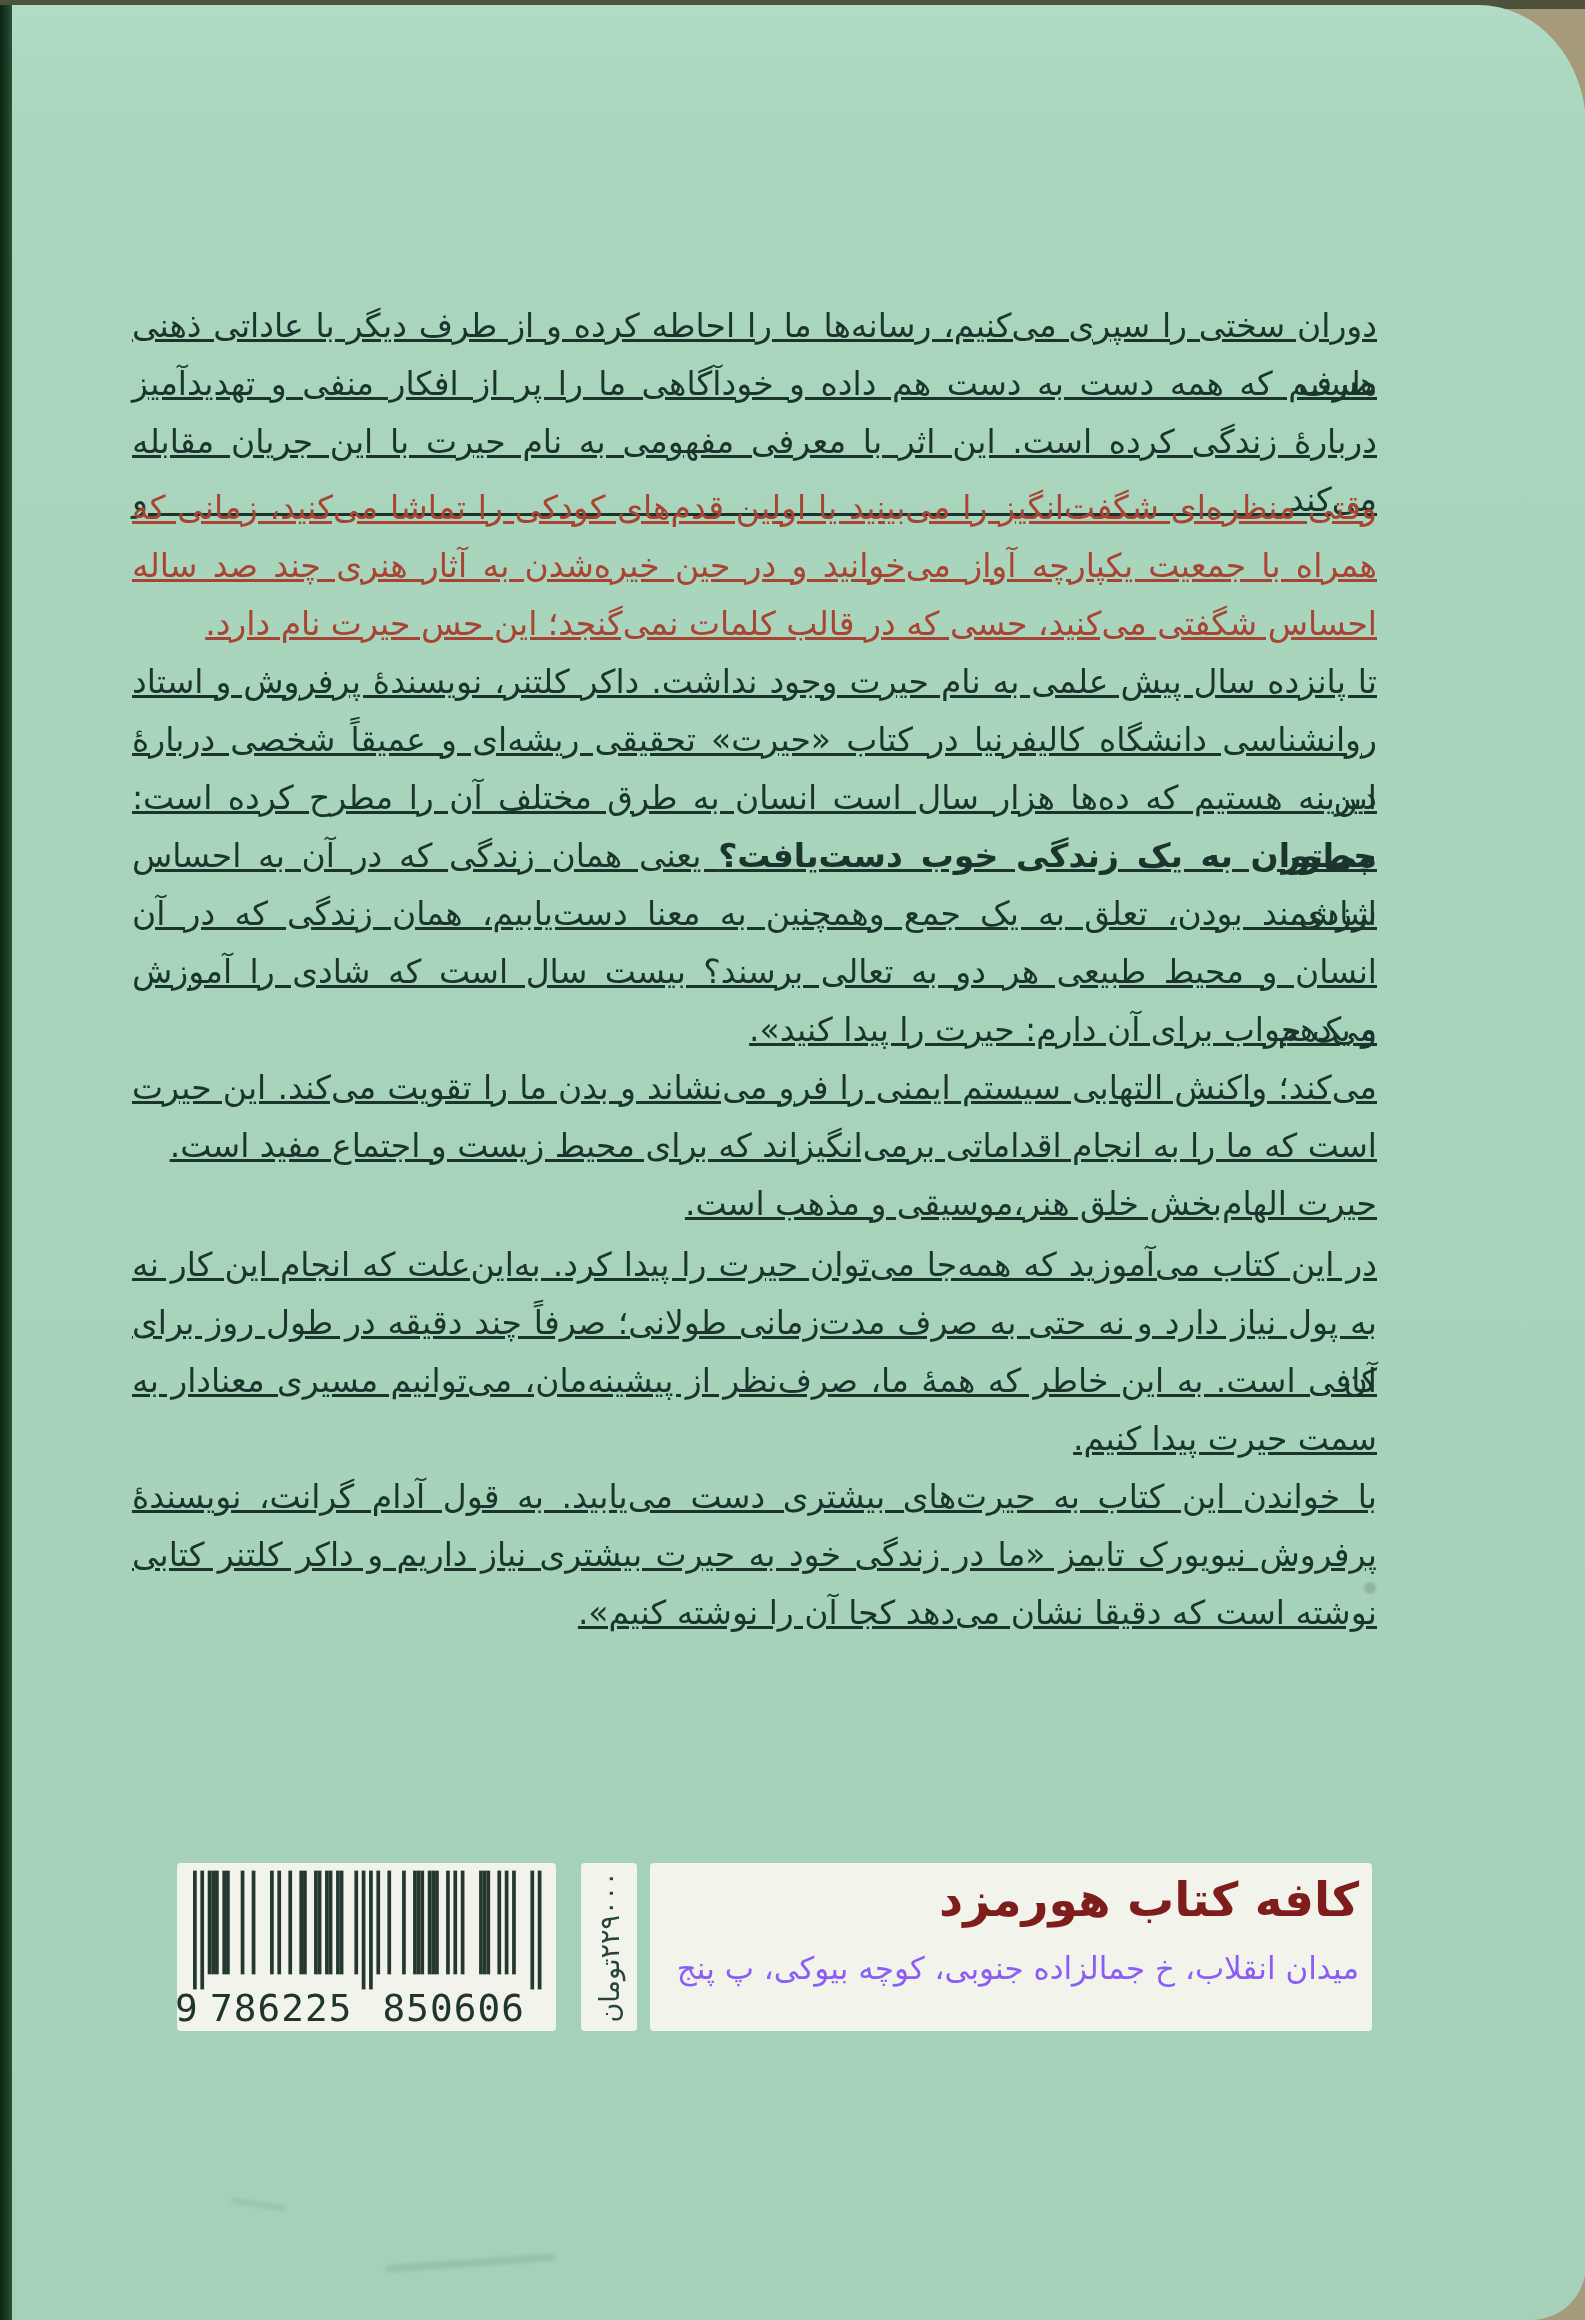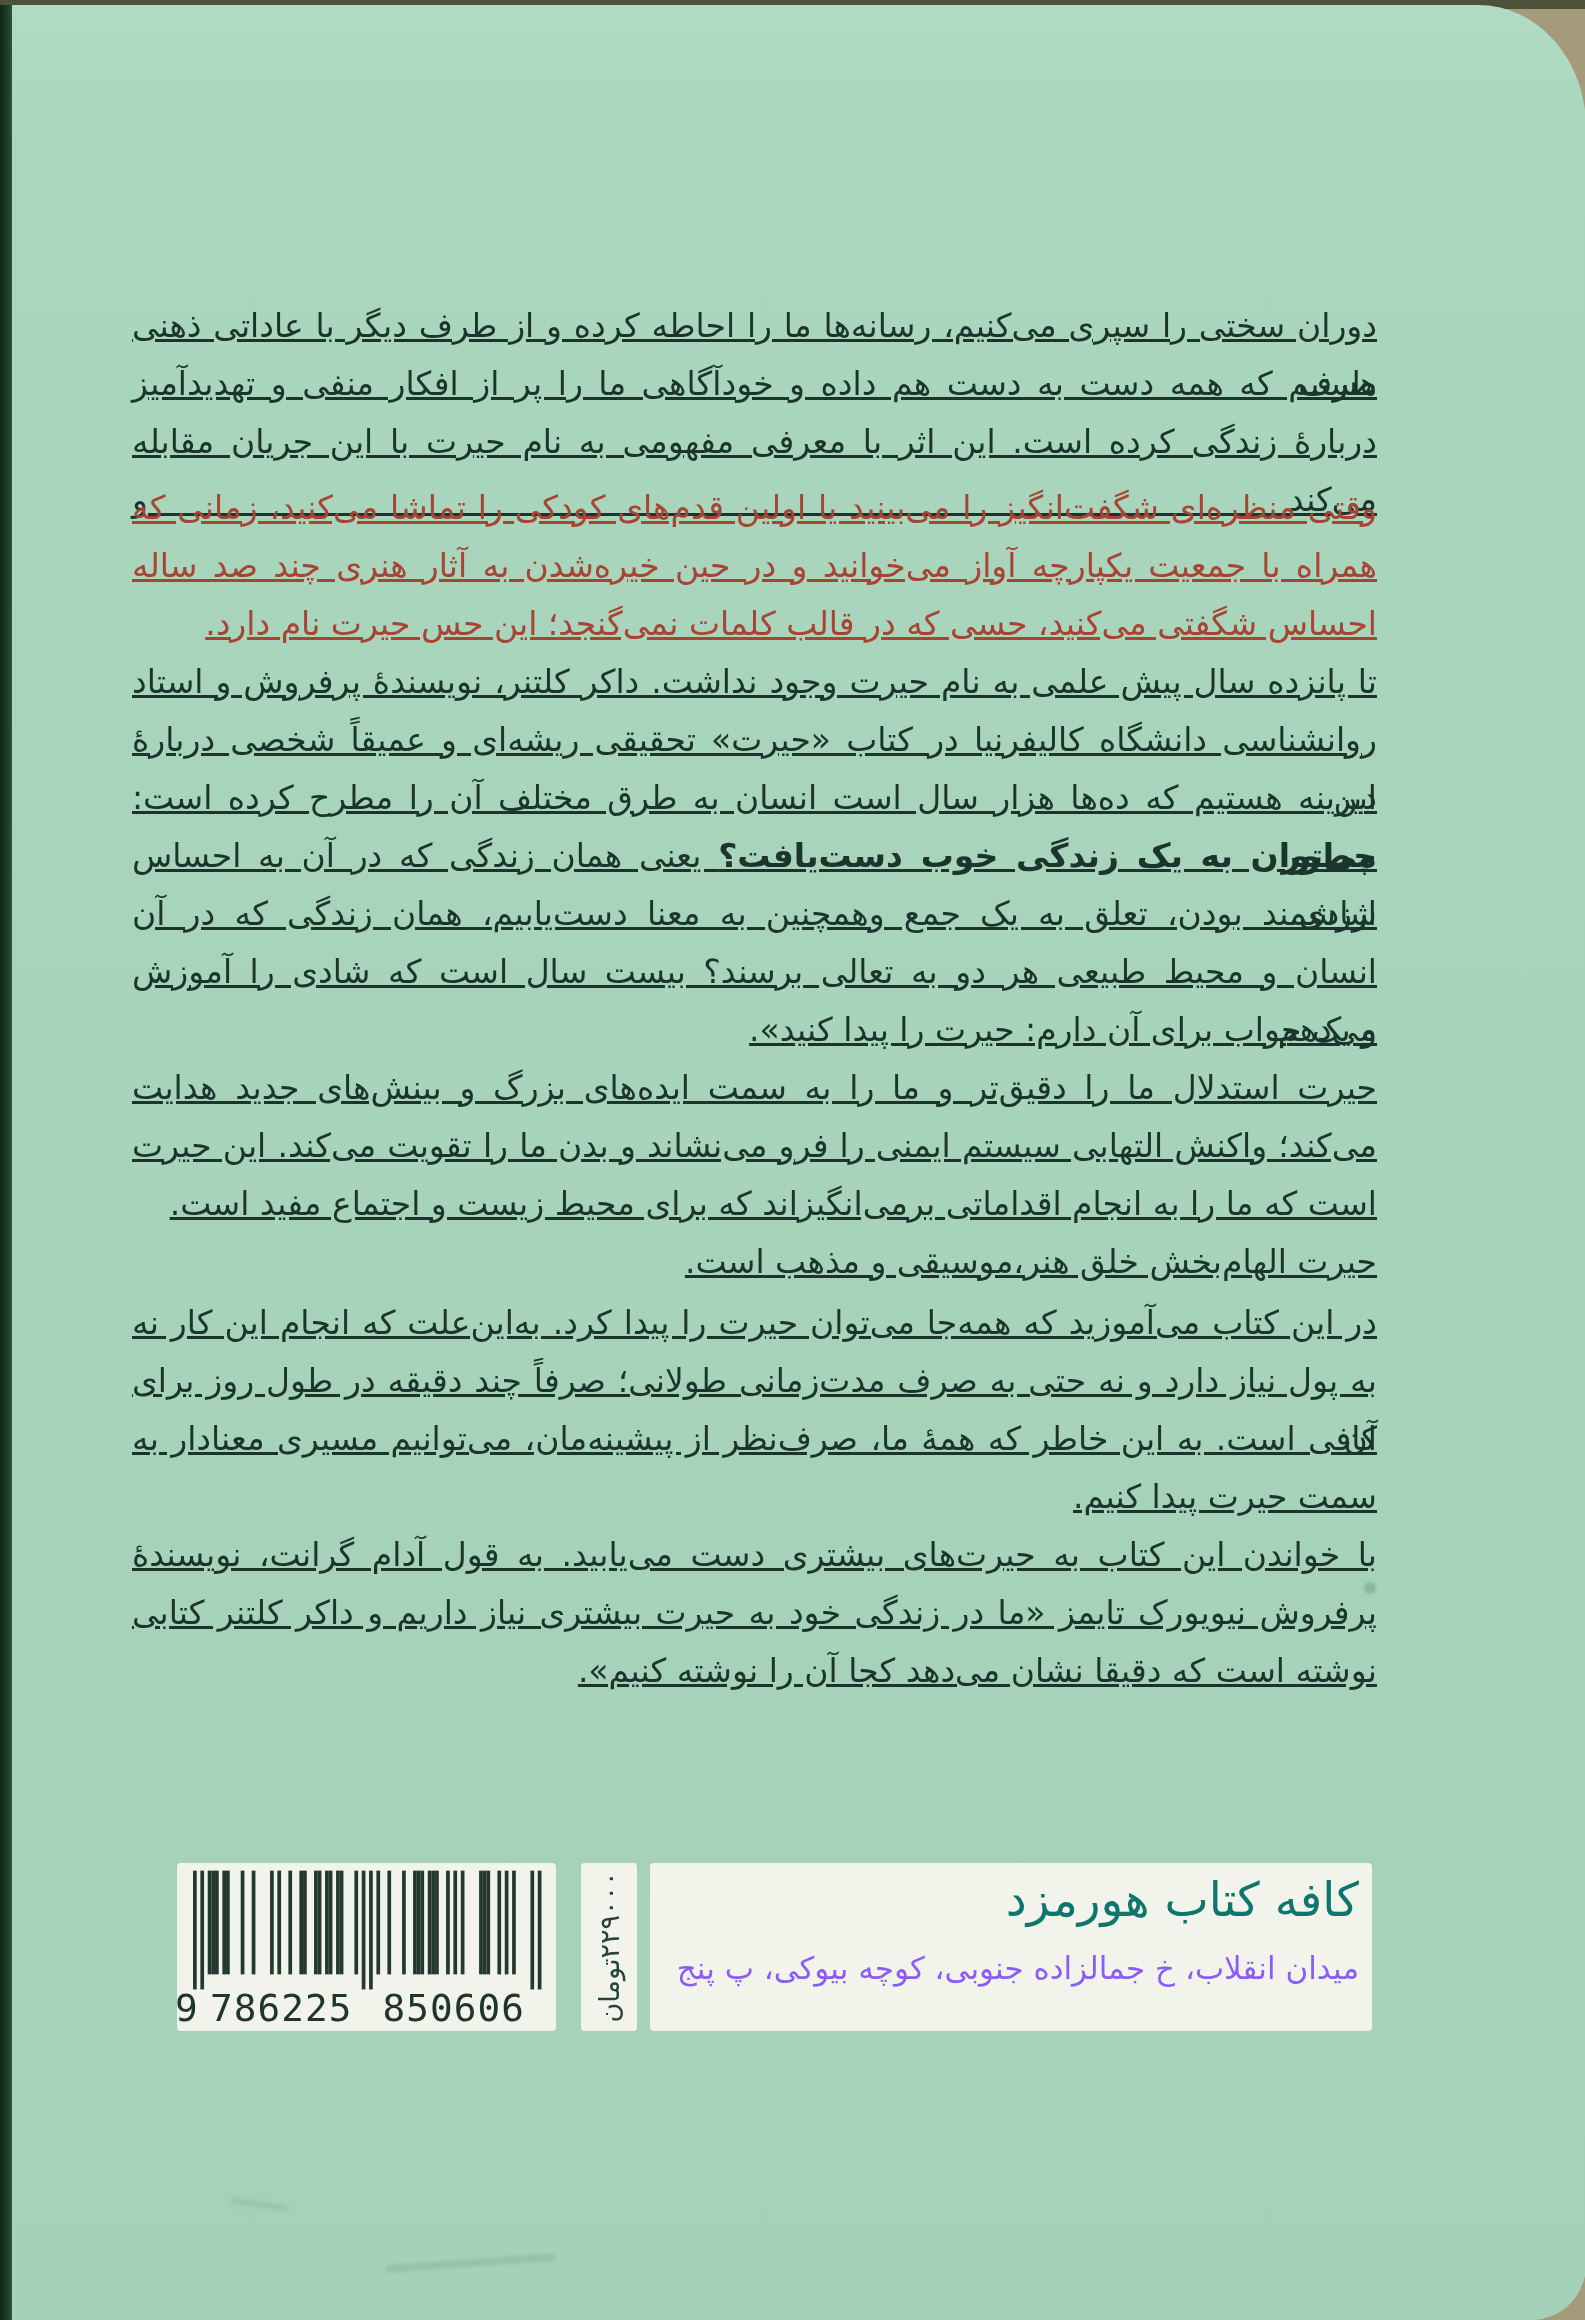--- a/index.html
+++ b/index.html
@@ -32,22 +32,22 @@
   
   .wbox{position:absolute;top:1863px;height:168px;background:#f2f4ec;border-radius:3.8px;}
   #barcode-box{left:177px;width:379px;}
   #barcode-box svg{display:block;}
   #barcode-box rect{fill:#243830;}
   #barcode-box text{fill:#20352c;font-family:"DejaVu Sans Mono",monospace;font-size:40px;}
   #price-strip{left:581px;width:56px;}
   .price-text{position:absolute;left:50%;top:50%;transform:translate(-50%,-50%) rotate(-90deg);
               white-space:nowrap;direction:rtl;font-size:27px;color:#27443a;}
   #publisher-box{left:650px;width:722px;}
-  .pub-name{position:absolute;right:13px;top:3.8px;line-height:66px;font-size:47px;font-weight:normal;
-            letter-spacing:-0.9px;color:#0f766e;direction:rtl;white-space:nowrap;}
+  .pub-name{position:absolute;right:13px;top:3.8px;line-height:66px;font-size:47px;font-weight:bold;
+            letter-spacing:-0.9px;color:#7f1d1d;direction:rtl;white-space:nowrap;}
   .pub-addr{position:absolute;right:13px;top:85px;line-height:41px;font-size:31px;
             color:#8b5cf6;direction:rtl;white-space:nowrap;}
 </style>
 </head>
 <body>
 
 <div class="scene">
   <div class="top-edge"></div>
   <div class="cover">
     <div class="spine"></div>
@@ -67,21 +67,20 @@
       <div class="para">
         <div class="line"><span>تا پانزده سال پیش علمی به نام حیرت وجود نداشت. داکر کلتنر، نویسندهٔ پرفروش و استاد</span></div>
         <div class="line"><span>روانشناسی دانشگاه کالیفرنیا در کتاب «حیرت» تحقیقی ریشه‌ای و عمیقاً شخصی دربارهٔ این</span></div>
         <div class="line"><span>دیرینه هستیم که ده‌ها هزار سال است انسان به طرق مختلف آن را مطرح کرده است: </span><span class="b">چطور</span></div>
         <div class="line"><span class="b">می‌توان به یک زندگی خوب دست‌یافت؟</span><span> یعنی همان زندگی که در آن به احساس شادی،</span></div>
         <div class="line"><span>ارزشمند بودن، تعلق به یک جمع وهمچنین به معنا دست‌یابیم، همان زندگی که در آن</span></div>
         <div class="line"><span>انسان و محیط طبیعی هر دو به تعالی برسند؟ بیست سال است که شادی را آموزش می‌دهم</span></div>
         <div class="line last"><span>و یک جواب برای آن دارم: حیرت را پیدا کنید».</span></div>
       </div>
       <div class="para">
-        <div class="line"><span>حیرت استدلال ما را دقیق‌تر و ما را به سمت ایده‌های بزرگ و بینش‌های جدید هدایت</span></div>
         <div class="line"><span>می‌کند؛ واکنش التهابی سیستم ایمنی را فرو می‌نشاند و بدن ما را تقویت می‌کند. این حیرت</span></div>
         <div class="line last"><span>است که ما را به انجام اقداماتی برمی‌انگیزاند که برای محیط زیست و اجتماع مفید است.</span></div>
       </div>
       <div class="para">
         <div class="line last"><span>حیرت الهام‌بخش خلق هنر،موسیقی و مذهب است.</span></div>
       </div>
       <div class="para gap">
         <div class="line"><span>در این کتاب می‌آموزید که همه‌جا می‌توان حیرت را پیدا کرد. به‌این‌علت که انجام این کار نه</span></div>
         <div class="line"><span>به پول نیاز دارد و نه حتی به صرف مدت‌زمانی طولانی؛ صرفاً چند دقیقه در طول روز برای آن</span></div>
         <div class="line"><span>کافی است. به این خاطر که همهٔ ما، صرف‌نظر از پیشینه‌مان، می‌توانیم مسیری معنادار به</span></div>

